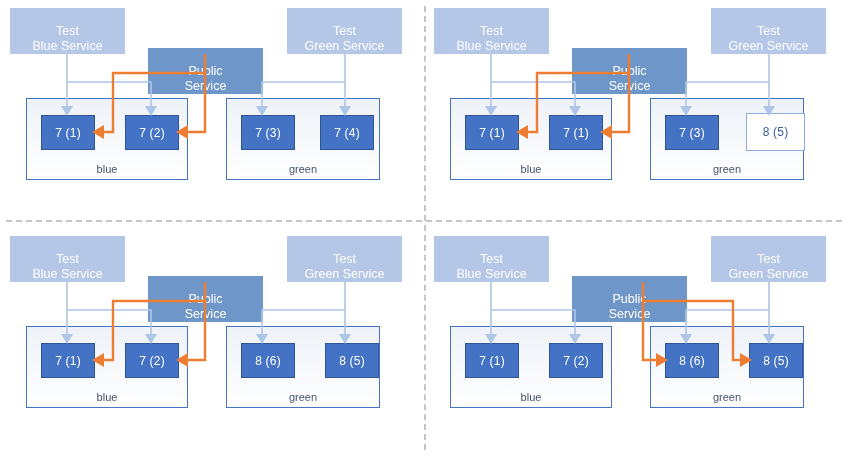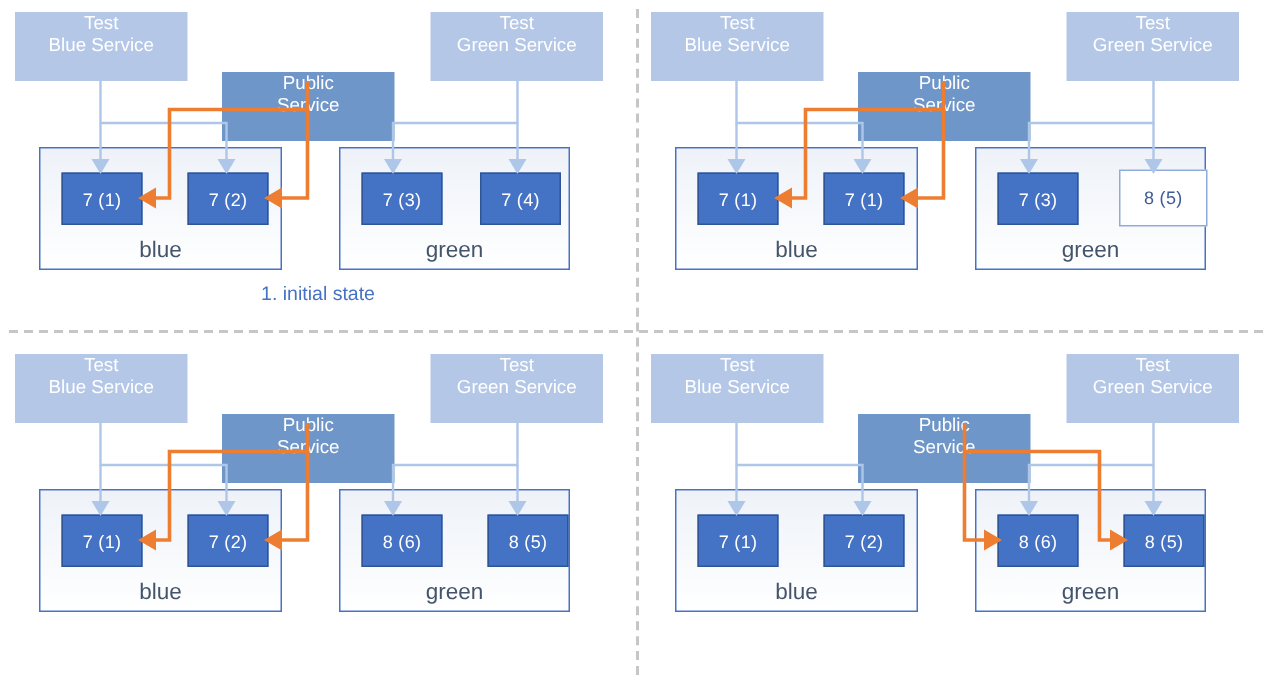--- a/index.html
+++ b/index.html
@@ -2,35 +2,35 @@
 <html><head>
 <meta charset="utf-8">
 <style>
   html,body{margin:0;padding:0;background:#ffffff;}
   body{width:848px;height:456px;font-family:"Liberation Sans",sans-serif;position:relative;overflow:hidden;}
   .canvas{position:absolute;left:0;top:0;width:848px;height:456px;}
   .panel{position:absolute;width:424px;height:228px;}
   .p1{left:0;top:0;} .p2{left:424px;top:0;} .p3{left:0;top:228px;} .p4{left:424px;top:228px;}
 
   
-  .svc{position:absolute;top:8px;width:115px;height:46px;display:flex;align-items:flex-start;
+  .svc{position:absolute;top:8px;width:115px;height:46px;display:flex;align-items:flex-end;
        justify-content:center;text-align:center;color:#ffffff;font-size:12.5px;line-height:15px;}
   .svc.test{background:#b4c7e7;}
   .svc.public{background:#6f96c8;margin-top:40px;}
   .svc-blue{left:10px;}
   .svc-public{left:148px;}
   .svc-green{left:287px;}
 
   
   .env{position:absolute;top:98px;height:80px;border:1px solid #4472c4;
        background:linear-gradient(to bottom,#eef2f8 0%,#f7f9fc 55%,#ffffff 100%);}
   .env-blue{left:26px;width:160px;}
   .env-green{left:226px;width:152px;}
   .env-label{position:absolute;bottom:4px;left:0;right:0;text-align:center;
-             color:#44546a;font-size:15px;}
+             color:#44546a;font-size:11px;}
 
   
   .inst{position:absolute;top:115px;width:52px;height:33px;display:flex;align-items:center;
         justify-content:center;font-size:12px;letter-spacing:.2px;}
   .inst.filled{background:#4472c4;border:1px solid #2f5597;color:#ffffff;}
   .inst.hollow{background:#ffffff;border:1px solid #8faadc;color:#3d5a99;}
 
   
   .caption{position:absolute;width:424px;left:0;top:188px;text-align:center;
            color:#4472c4;font-size:13px;}
@@ -88,21 +88,20 @@
       <path class="lt" d="M345,82 L345,106"></path>
       <polygon class="lt-head" points="256,106 268,106 262,116"></polygon>
       <polygon class="lt-head" points="339,106 351,106 345,116"></polygon>
 
       <path class="og" d="M205,54 L205,73 L113,73 L113,132 L104,132"></path>
       <polygon class="og-head" points="104,125 104,139 92,132"></polygon>
       <path class="og" d="M205,73 L205,132 L188,132"></path>
       <polygon class="og-head" points="188,125 188,139 176,132"></polygon>
     </svg>
 
-    <div class="caption">1. initial state</div>
   </div>
 
   <div class="panel p2">
     <div class="svc test svc-blue">
       <span><span>Test</span><br>
       <span>Blue Service</span></span>
     </div>
     <div class="svc public svc-public">
       <span><span>Public</span><br>
       <span>Service</span></span>

